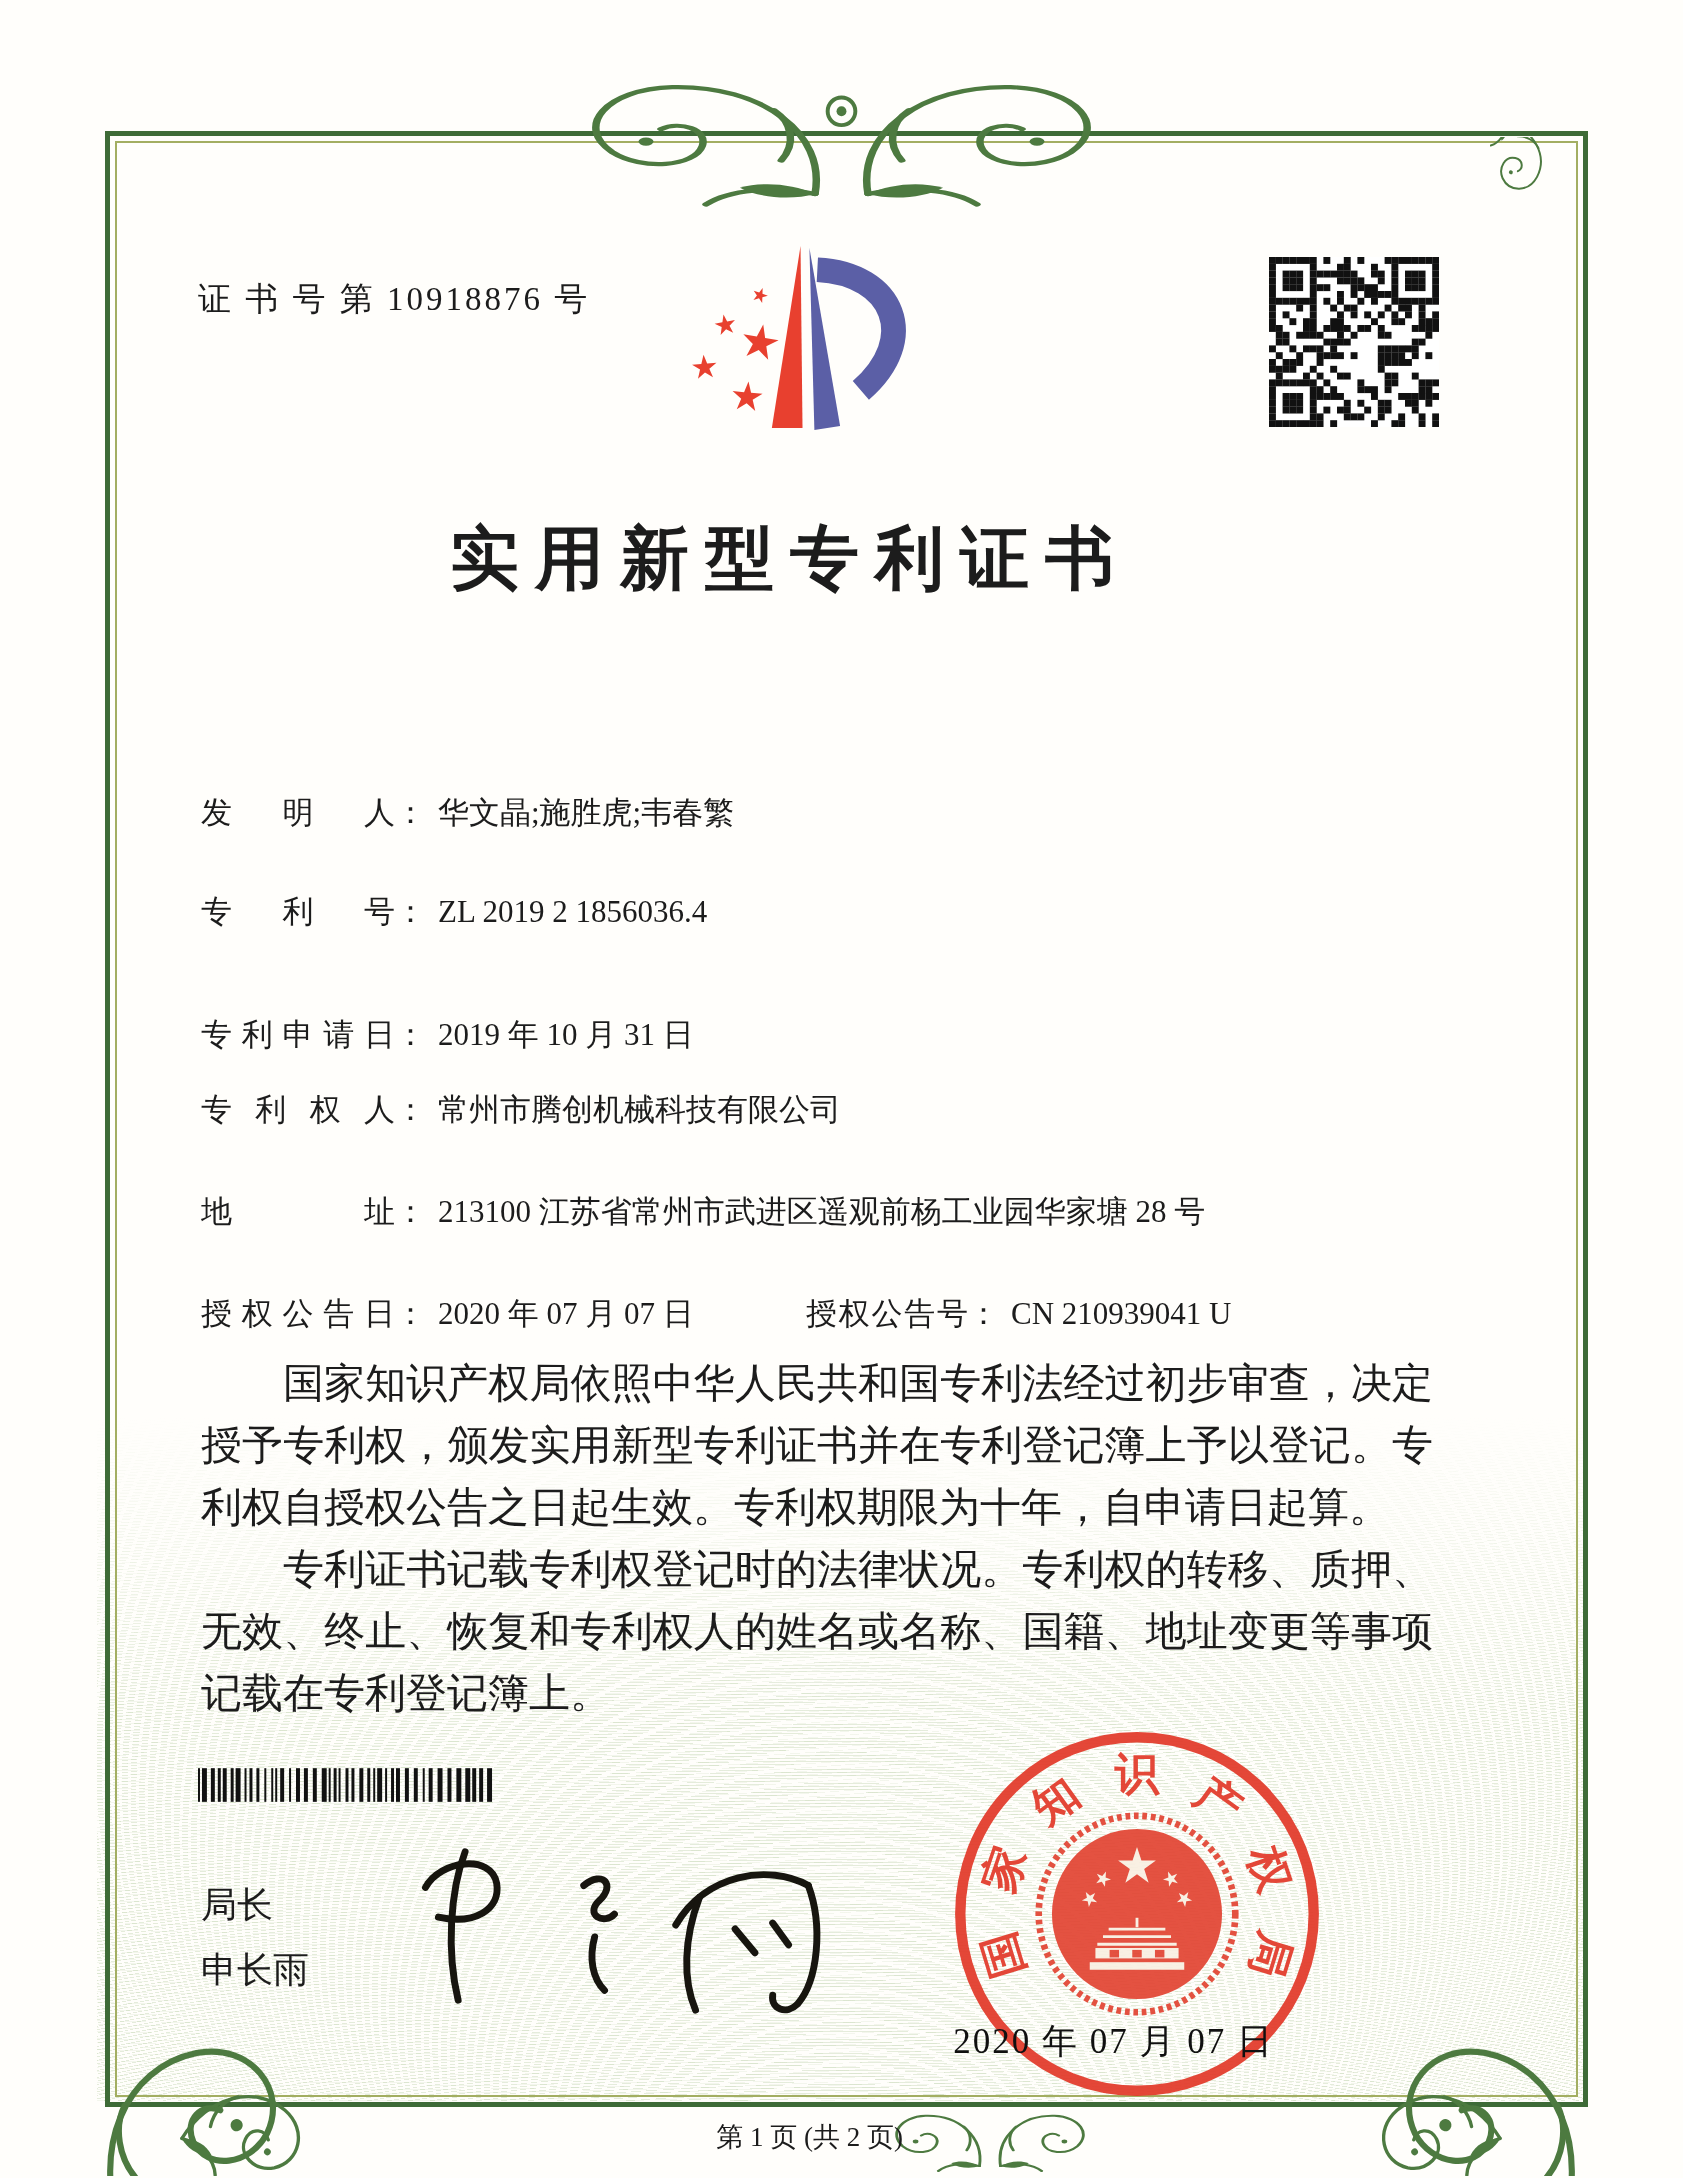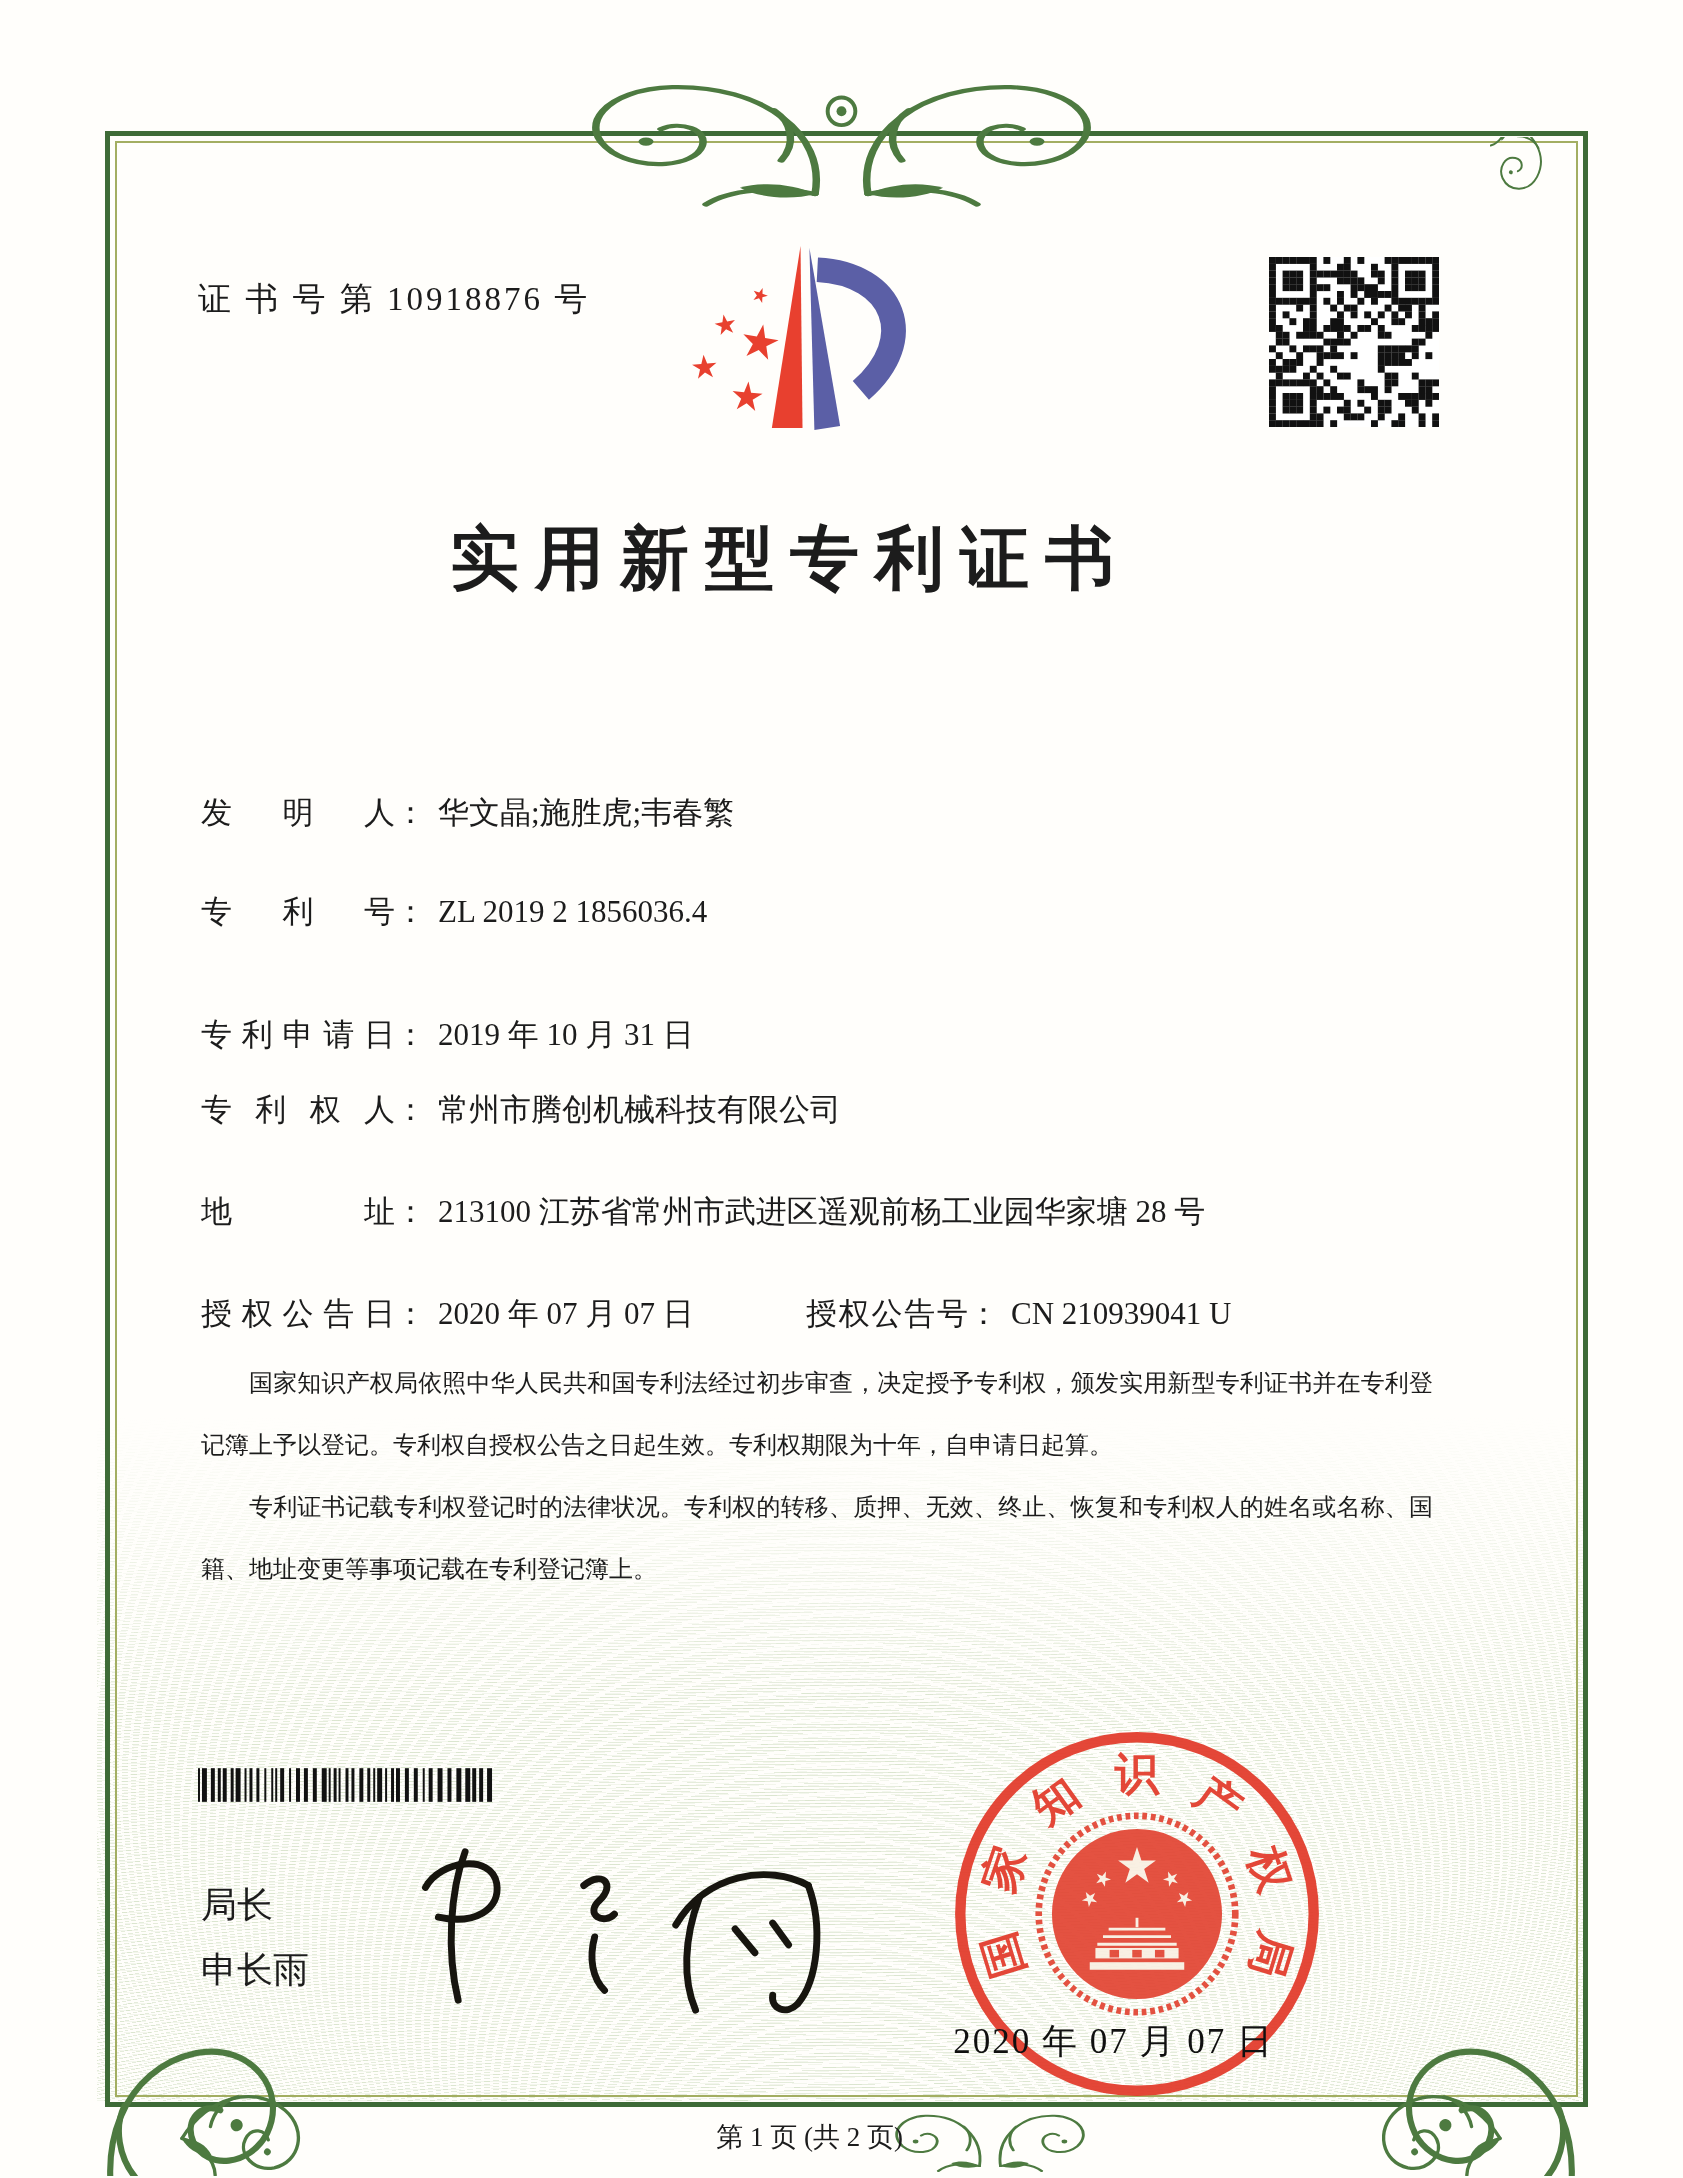--- a/index.html
+++ b/index.html
@@ -31,21 +31,21 @@
   .title{position:absolute;left:426px;top:513px;font-size:69px;font-weight:bold;
     letter-spacing:16px;z-index:3;margin-left:24px;}
   
   .row{position:absolute;left:201px;font-size:31px;z-index:3;white-space:nowrap;}
   .lbl{display:inline-block;width:194px;text-align:justify;text-align-last:justify;
     text-justify:inter-character;vertical-align:bottom;}
   .lbl2{display:inline-block;width:162px;text-align:justify;text-align-last:justify;vertical-align:bottom;}
   .colon{display:inline-block;margin-right:12px;}
   .pair2{position:absolute;left:605px;top:0;}
   
-  .body-text{position:absolute;left:201px;top:1352px;width:1232px;font-size:24px;
+  .body-text{position:absolute;left:201px;top:1352px;width:1232px;font-size:41px;
     line-height:62px;text-align:justify;z-index:3;}
   .body-text p{margin:0;text-indent:2em;}
   
   .barcode{position:absolute;left:198px;top:1768px;z-index:3;}
   .official{position:absolute;left:201px;top:1873px;font-size:36px;line-height:65px;z-index:3;}
   .signature{position:absolute;left:381px;top:1830px;z-index:3;}
   .seal{position:absolute;left:948px;top:1725px;z-index:3;opacity:.93;}
   .seal-date{position:absolute;left:950px;top:2018px;width:327px;text-align:center;
     font-size:35px;letter-spacing:2px;color:#101010;z-index:4;}
   .footer{position:absolute;left:594px;top:2119px;width:309px;text-align:right;

